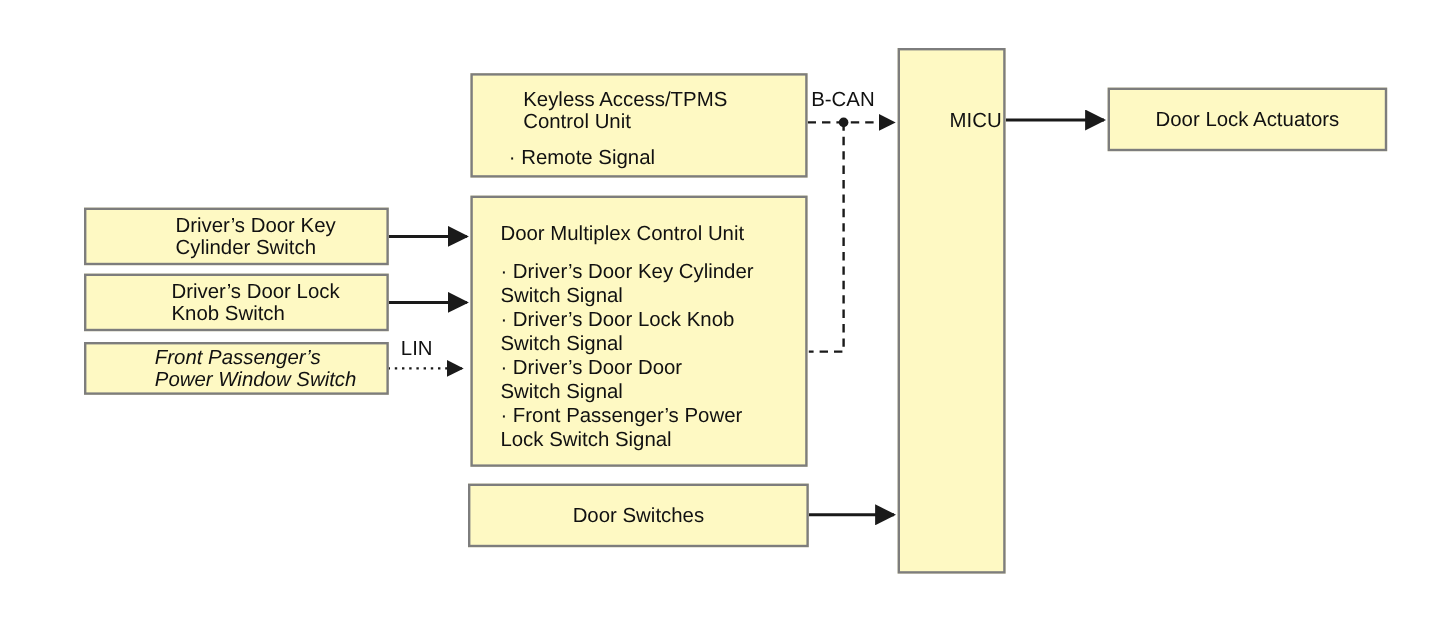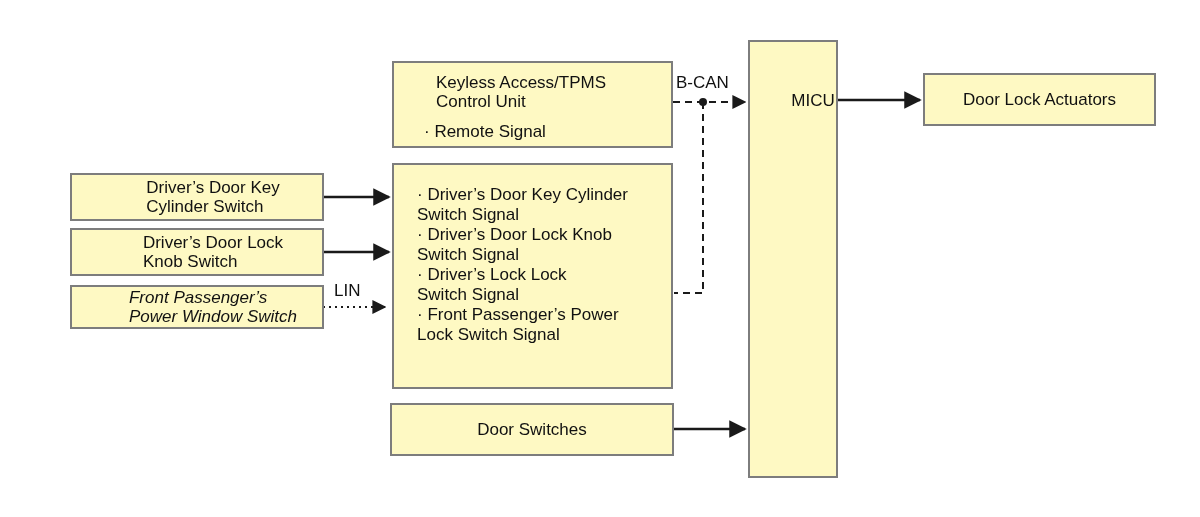--- a/index.html
+++ b/index.html
@@ -71,25 +71,26 @@
     </div>
   </div>
 
   <div class="box keyless" style="left:392px;top:61px;width:281px;height:87px;">
     <div>Keyless Access/TPMS</div>
     <div>Control Unit</div>
     <div class="bullet-line">· Remote Signal</div>
   </div>
 
   <div class="box multiplex" style="left:392px;top:163px;width:281px;height:226px;">
+    <div class="title">Door Multiplex Control Unit</div>
     <div>· Driver’s Door Key Cylinder</div>
     <div>Switch Signal</div>
     <div>· Driver’s Door Lock Knob</div>
     <div>Switch Signal</div>
-    <div>· Driver’s Lock Lock</div>
+    <div>· Driver’s Door Door</div>
     <div>Switch Signal</div>
     <div>· Front Passenger’s Power</div>
     <div>Lock Switch Signal</div>
   </div>
 
   <div class="box single-center" style="left:390px;top:403px;width:284px;height:53px;">
     <div>Door Switches</div>
   </div>
 
   <div class="box micu-box" style="left:748px;top:40px;width:90px;height:438px;">

